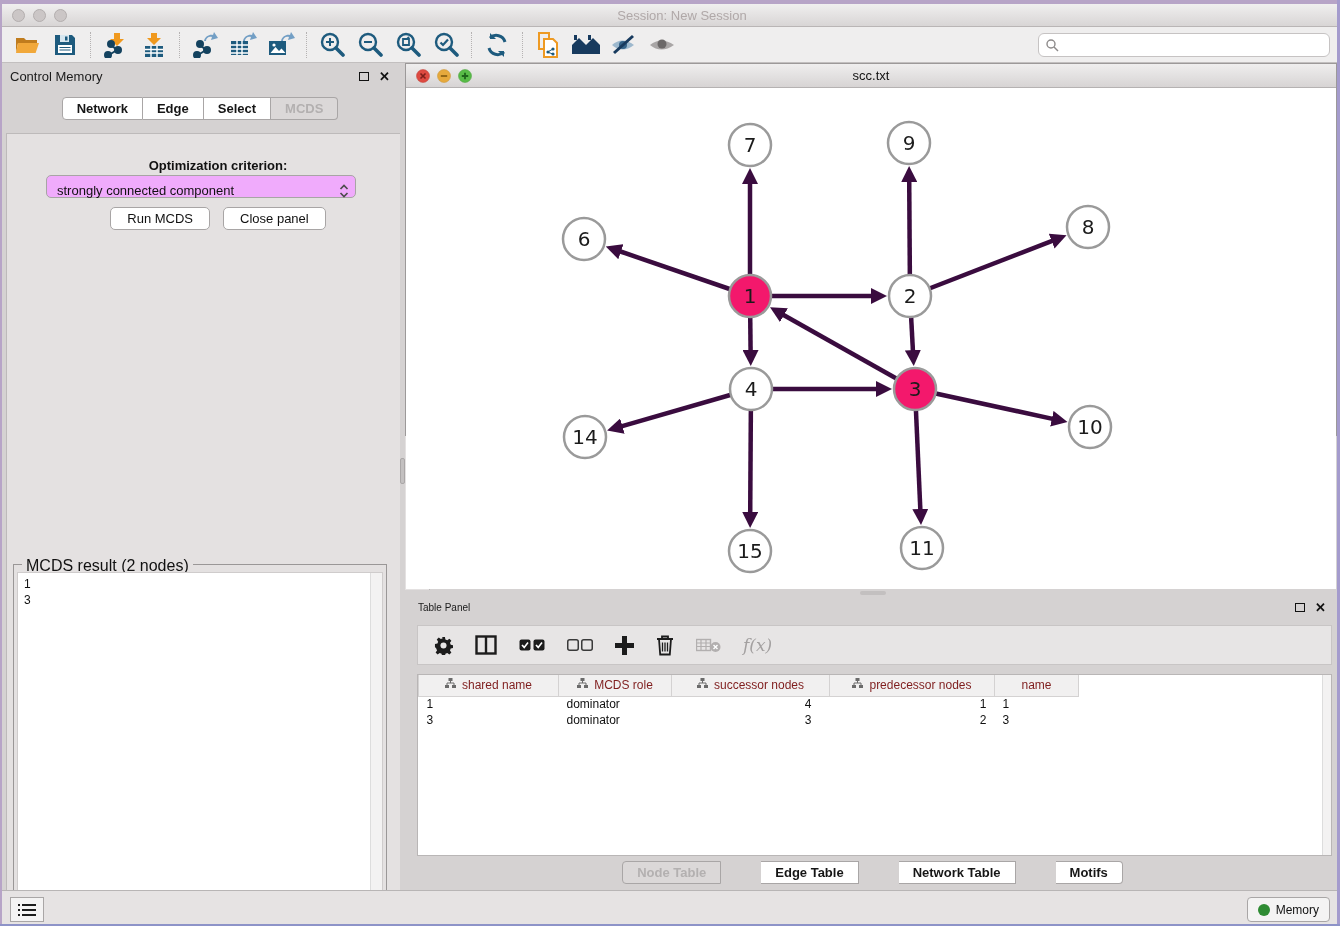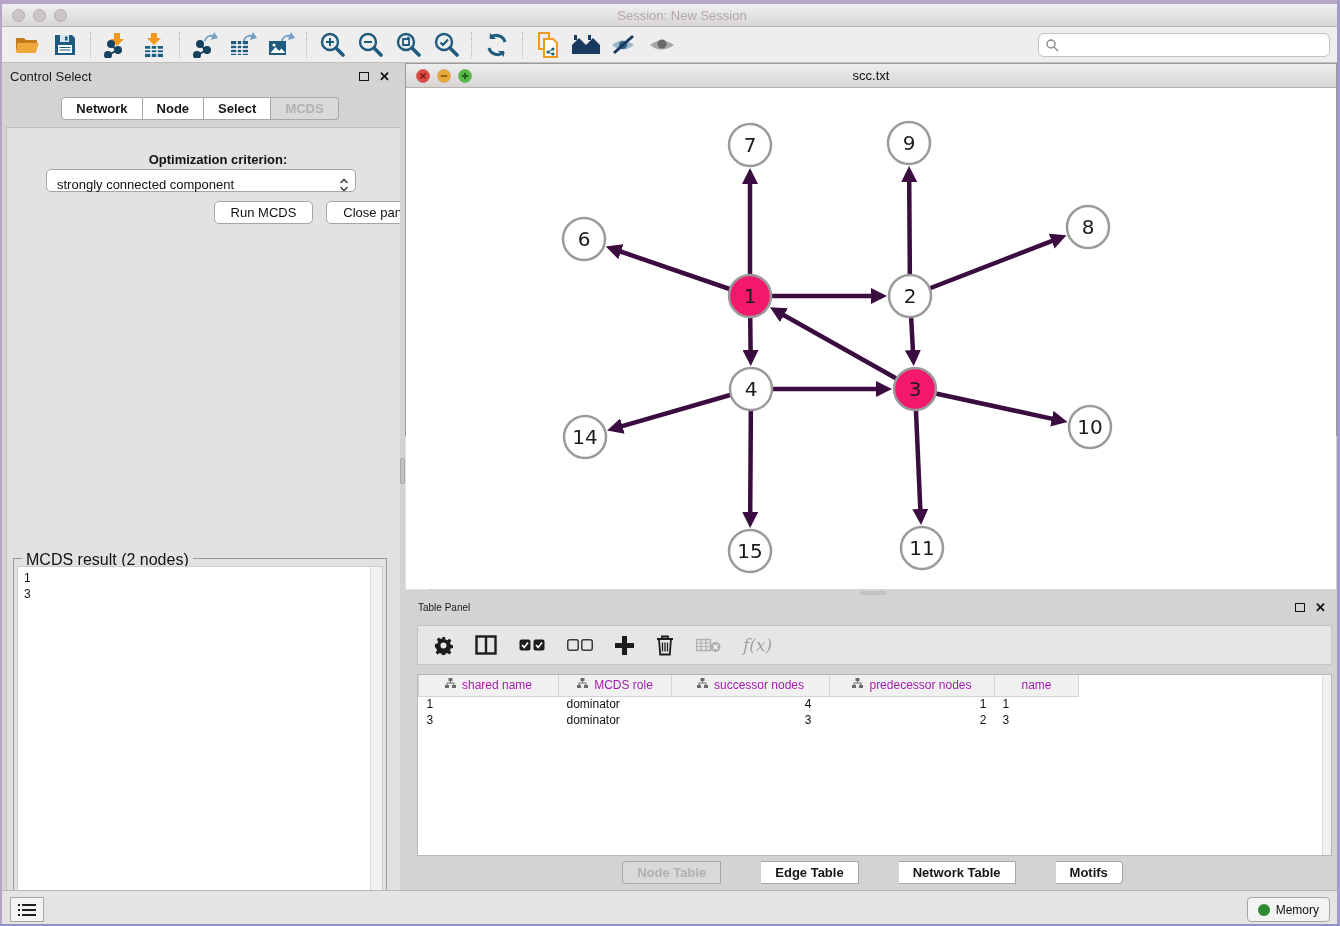--- a/index.html
+++ b/index.html
@@ -37,27 +37,27 @@
   .ph-icons { margin-left:auto; display:flex; gap:10px; align-items:center; }
   .float-ic { width:10px; height:9px; border:1.5px solid #111; background:transparent; }
   .close-ic { font-size:13px; font-weight:bold; color:#111; line-height:1; }
 
   .cp-tabs { position:absolute; left:0; top:34px; width:100%; display:flex; justify-content:center; z-index:5; }
   .tab { font-size:13px; font-weight:bold; padding:3px 14px; background:#fff; border:1px solid #a9a6a6; border-left:none; color:#161616; }
   .tab:first-child { border-left:1px solid #a9a6a6; border-radius:4px 0 0 4px; }
   .tab:last-child { border-radius:0 4px 4px 0; }
   .tab.active { background:#dbd8d8; color:#b3b0b0; }
 
-  .cp-content { position:absolute; left:6px; top:64px; width:424px; height:765px;
+  .cp-content { position:absolute; left:6px; top:70px; width:424px; height:765px;
     background:#e4e1e1; border:1px solid #bdbaba; }
   .opt-label { text-align:center; font-size:13px; font-weight:bold; color:#111; margin-top:24px; }
-  .dropdown { position:absolute; left:39px; top:41px; width:310px; height:23px; background:#ffffff;
+  .dropdown { position:absolute; left:39px; top:41px; width:310px; height:23px; background:#f0abfc;
     border:1px solid #a8a5a5; border-radius:5px; display:flex; align-items:center; padding:8px 6px 0 10px; }
   .dropdown .dd-text { flex:1; font-size:13px; color:#111; }
-  .cp-buttons { position:absolute; left:0; top:73px; width:100%; display:flex; justify-content:flex-end; gap:13px; }
+  .cp-buttons { position:absolute; left:0; top:73px; width:100%; display:flex; justify-content:center; gap:13px; }
   .btn { background:#fff; border:1px solid #a8a5a5; border-radius:5px; font-size:13px; color:#111;
     padding:3px 16px; height:23px; display:flex; align-items:center; }
 
   .result-box { position:absolute; left:6px; top:430px; width:374px; height:382px;
     border:1px solid #9a9797; background:#e4e1e1; }
   .result-legend { position:absolute; left:8px; top:-8px; background:#e4e1e1; padding:0 4px; font-size:16px; color:#111; }
   .result-inner { position:absolute; left:3px; top:7px; right:3px; bottom:3px; background:#fff; border:1px solid #cfcccc; }
   .result-lines { padding:3px 6px; font-size:12px; color:#111; line-height:16px; }
   .result-scroll { position:absolute; right:0; top:0; width:12px; height:100%; background:#f3f2f2; border-left:1px solid #ddd; }
 
@@ -81,21 +81,21 @@
   .tp-head { height:24px; display:flex; align-items:center; padding:0 14px 0 13px; }
   .tp-head .ph-title { font-size:10px; color:#1a1a1a; }
   .tp-toolbar { position:absolute; left:12px; top:30px; width:915px; height:40px; background:#e7e5e5;
     border:1px solid #c8c5c5; display:flex; align-items:center; gap:22px; padding-left:16px; }
   .tp-tool { display:flex; align-items:center; justify-content:center; }
   .fx-label { font-family:"DejaVu Serif", serif; font-style:italic; font-size:17px; color:#a3a0a0; }
 
   .table-wrap { position:absolute; left:12px; top:79px; width:915px; height:182px; background:#fff; border:1px solid #b9b6b6; overflow:hidden; }
   table.data { border-collapse:collapse; table-layout:fixed; }
   table.data th { height:21px; background:#f1f0f0; border:1px solid #d4d2d2; border-top:none;
-    font-size:12px; font-weight:normal; color:#a21caf; }
+    font-size:12px; font-weight:normal; color:#7f1d1d; }
   table.data th .th-inner { display:flex; align-items:center; justify-content:center; gap:6px; }
   table.data td { font-size:12px; color:#111; height:16px; padding:0 6px; white-space:nowrap; }
   .tbl-vscroll { position:absolute; right:0; top:0; width:9px; height:100%; background:#f3f2f2; border-left:1px solid #ddd; }
 
   .tp-tabs { position:absolute; left:0; top:266px; width:100%; display:flex; justify-content:center;gap:40px; }
 
   
   .statusbar { position:absolute; left:0; top:890px; width:1340px; height:36px; background:#e6e3e3; border-top:1px solid #b8b5b5; }
   .list-btn { position:absolute; left:10px; top:6px; width:34px; height:25px; background:#f4f3f3; border:1px solid #a9a6a6; display:flex; align-items:center; justify-content:center; }
   .mem-btn { position:absolute; right:10px; top:6px; height:25px; background:#f4f3f3; border:1px solid #a9a6a6; border-radius:4px;
@@ -260,29 +260,29 @@
       <svg width="14" height="14" viewBox="0 0 14 14">
           <circle cx="6" cy="6" r="4" fill="none" stroke="#8d8a8a" stroke-width="1.4"></circle>
           <path d="M9 9l4 4" stroke="#8d8a8a" stroke-width="1.4"></path>
         </svg>
       <input type="text" placeholder="" style="">
     </div>
   </div>
 
   <div class="control-panel">
     <div class="panel-head">
-      <span class="ph-title">Control Select</span>
+      <span class="ph-title">Control Memory</span>
       <span class="ph-icons">
         <span class="float-ic"></span>
         <span class="close-ic">✕</span>
       </span>
     </div>
     <div class="cp-tabs" id="cp-tabs">
         <div class="tab">Network</div>
-        <div class="tab">Node</div>
+        <div class="tab">Edge</div>
         <div class="tab">Select</div>
         <div class="tab active">MCDS</div>
       </div>
     <div class="cp-content">
       <div class="opt-label">Optimization criterion:</div>
       <div class="dropdown">
         <span class="dd-text">strongly connected component</span>
         <svg width="10" height="16" viewBox="0 0 10 16">
             <path d="M1.5 6 L5 2.5 L8.5 6" stroke="#4d4d4d" stroke-width="1.7" fill="none"></path>
             <path d="M1.5 10 L5 13.5 L8.5 10" stroke="#4d4d4d" stroke-width="1.7" fill="none"></path>

